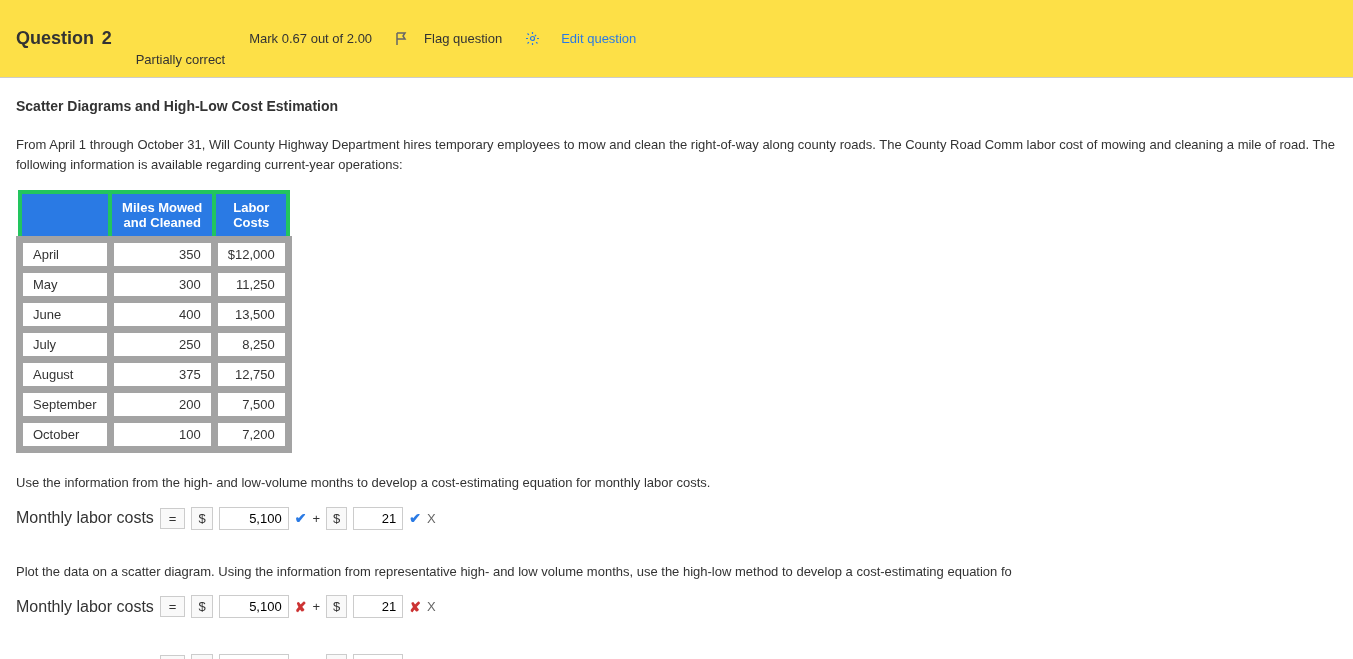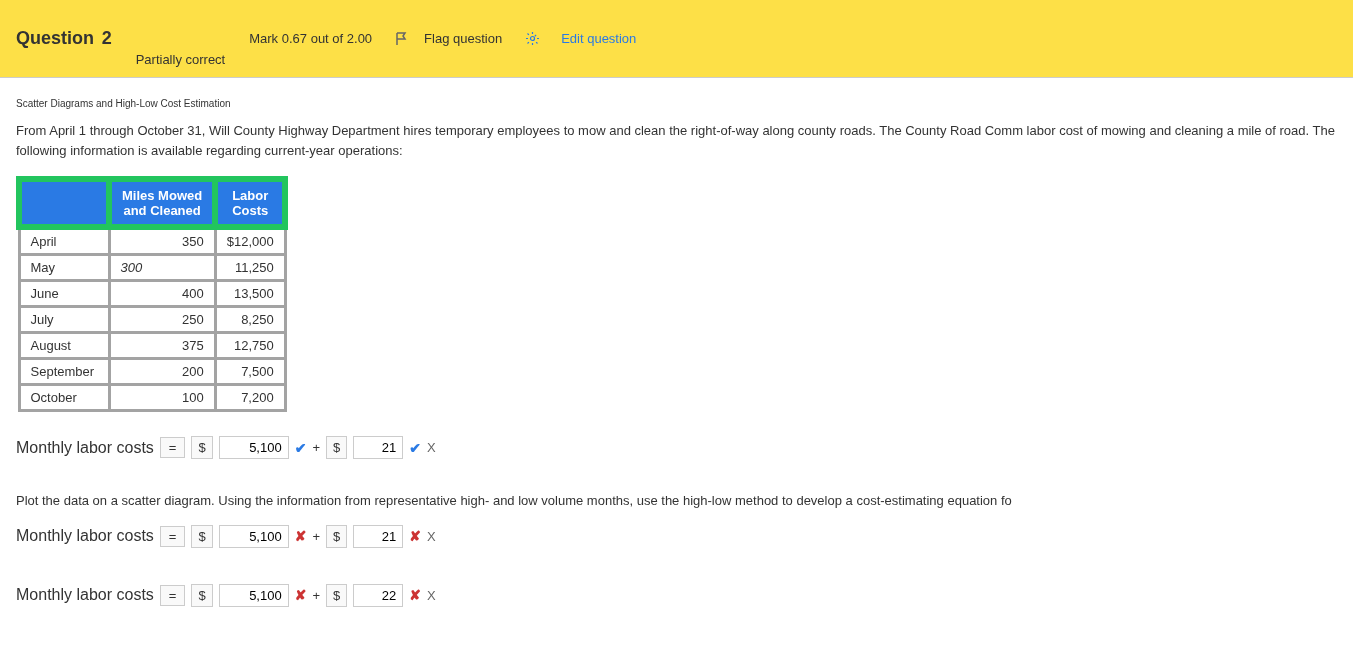--- a/index.html
+++ b/index.html
@@ -48,43 +48,43 @@
       align-items: center;
       gap: 22px;
       cursor: pointer;
     }
     .content {
       background: #fff;
       padding: 20px 16px;
       min-height: 620px;
     }
     .section-title {
-      font-weight: normal;
-      font-size: 10px;
-      margin-bottom: 12px;
+      font-weight: bold;
+      font-size: 14px;
+      margin-bottom: 21px;
     }
     .description {
       font-size: 13px;
       margin-bottom: 16px;
       line-height: 1.5;
     }
     table.data-table {
       border-collapse: collapse;
       margin-bottom: 20px;
       font-size: 13px;
     }
     table.data-table th {
       background: #2a7ae4;
       color: #fff;
       padding: 6px 10px;
       text-align: center;
-      border: 6px solid #22c55e;
+      border: 4px solid #22c55e;
     }
     table.data-table td {
-      border: 3px solid #a3a3a3;
+      border: 7px solid #a3a3a3;
       padding: 4px 10px;
     }
     table.data-table td:first-child {
       text-align: left;
       min-width: 90px;
     }
     table.data-table td:nth-child(2) {
       text-align: right;
       min-width: 100px;
     }
@@ -181,21 +181,21 @@
       </tr>
     </thead>
     <tbody id="table-body">
     <tr>
           <td>April</td>
           <td style="text-align: right;">350</td>
           <td style="text-align: right;">$12,000</td>
         </tr>
         <tr>
           <td>May</td>
-          <td style="text-align: left; font-style: italic;">300</td>
+          <td style="text-align: right;">300</td>
           <td style="text-align: right;">11,250</td>
         </tr>
         <tr>
           <td>June</td>
           <td style="text-align: right;">400</td>
           <td style="text-align: right;">13,500</td>
         </tr>
         <tr>
           <td>July</td>
           <td style="text-align: right;">250</td>
@@ -214,20 +214,21 @@
         <tr>
           <td>October</td>
           <td style="text-align: right;">100</td>
           <td style="text-align: right;">7,200</td>
         </tr>
       </tbody>
   </table>
 
   <div id="requirements-container">
       <div class="requirement-block">
+        <div class="req-text">Use the information from the high- and low-volume months to develop a cost-estimating equation for monthly labor costs.</div>
         <div class="equation-row">
           <span class="eq-label">Monthly labor costs</span>
           <span class="eq-box">=</span>
           <span class="eq-dollar">$</span>
           <input type="text" class="eq-input" value="5,100" style="">
           <span><span style="color:#2a7ae4;font-weight:bold;font-size:14px;">✔</span></span>
           <span class="eq-plus">+</span>
           <span class="eq-dollar">$</span>
           <input type="text" class="eq-input" value="21" style="width: 50px;">
           <span><span style="color:#2a7ae4;font-weight:bold;font-size:14px;">✔</span></span>

